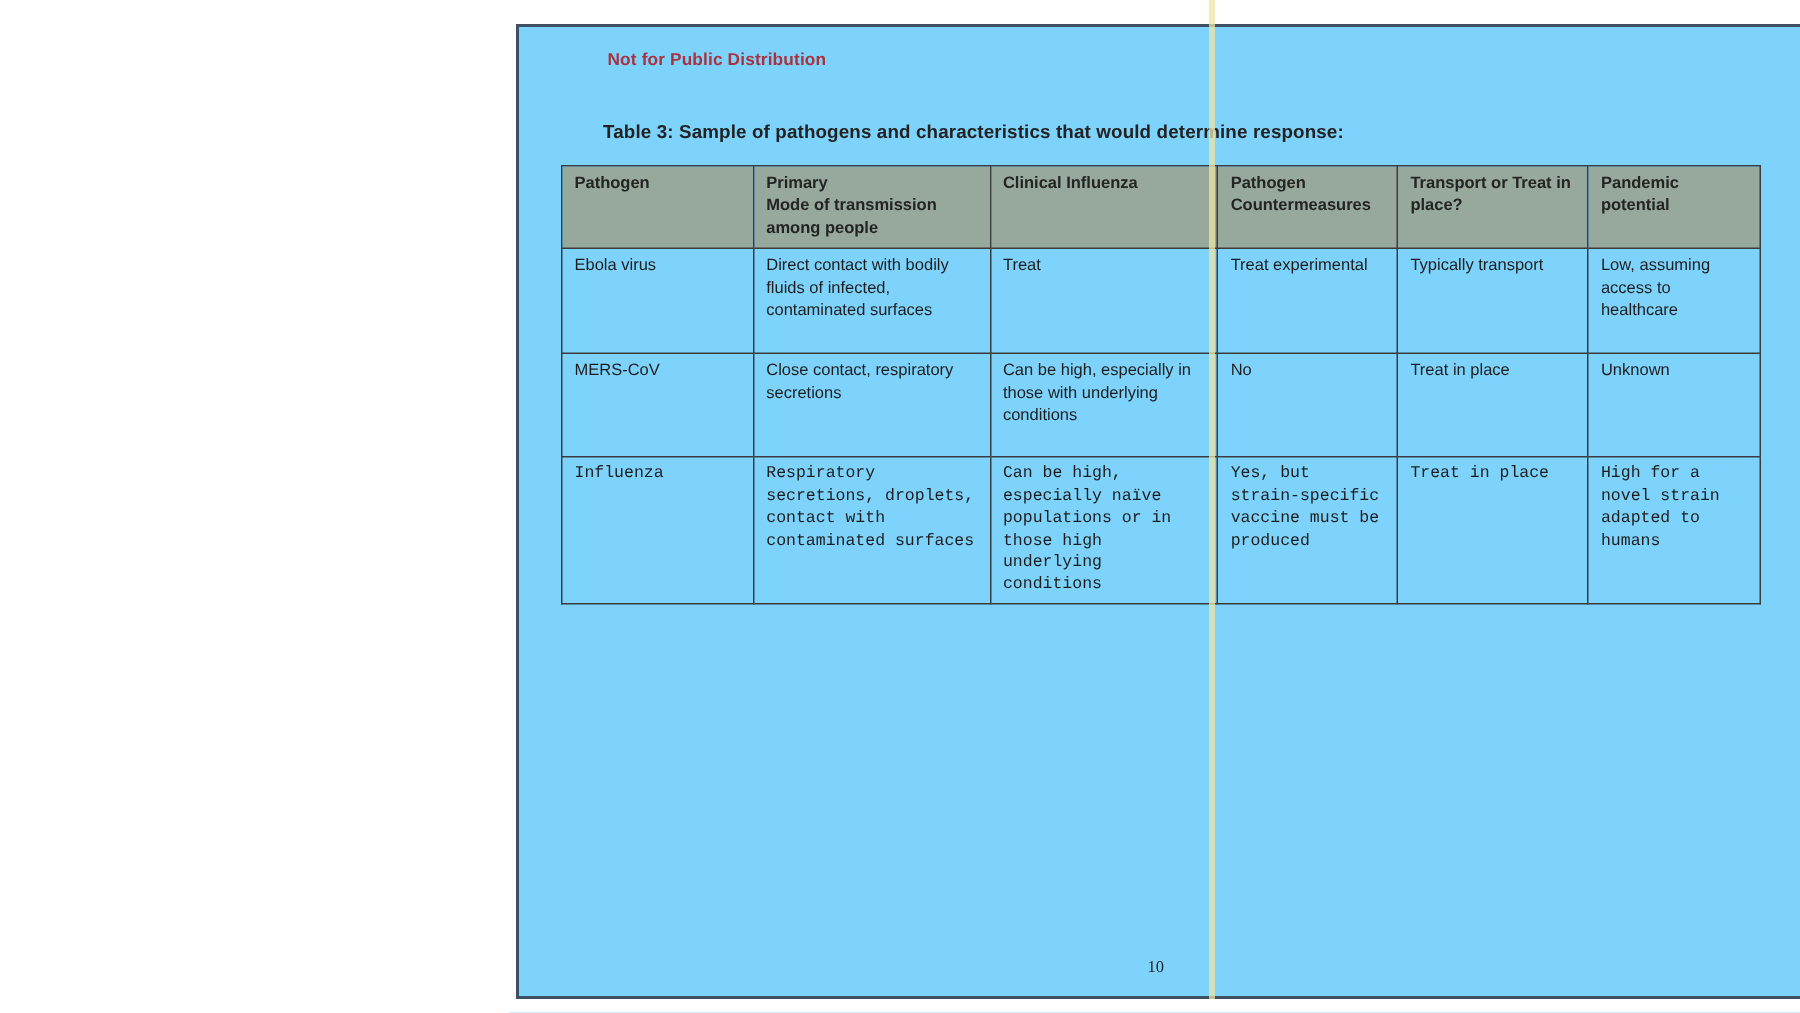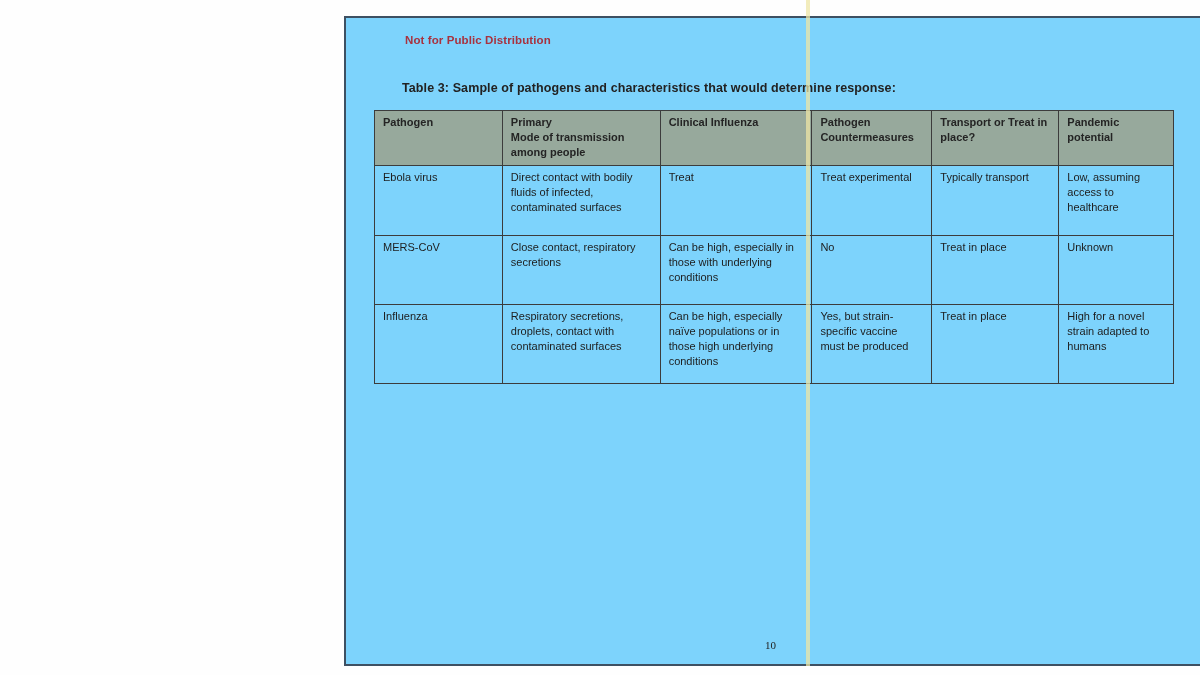--- a/index.html
+++ b/index.html
@@ -61,21 +61,21 @@
     overflow:hidden;
   }
   table.pathogen-table thead th{
     background:var(--header-bg);
     font-weight:bold;
     color:#242424;
     height:55px;
   }
   table.pathogen-table tbody tr:nth-child(1) td{height:70px;margin-top:32px;}
   table.pathogen-table tbody tr:nth-child(2) td{height:69px;}
-  table.pathogen-table tbody tr:nth-child(3) td{height:79px;}
+  table.pathogen-table tbody tr:nth-child(3) td{height:79px;font-family:Liberation Mono, monospace;}
   .page-number{
     position:absolute;left:419px;top:621px;
     font-size:11px;
     color:#222;
     font-family:Liberation Serif, serif;
   }
   .highlight-line{
     position:absolute;
     left:806px;top:0;
     width:4px;height:666px;

